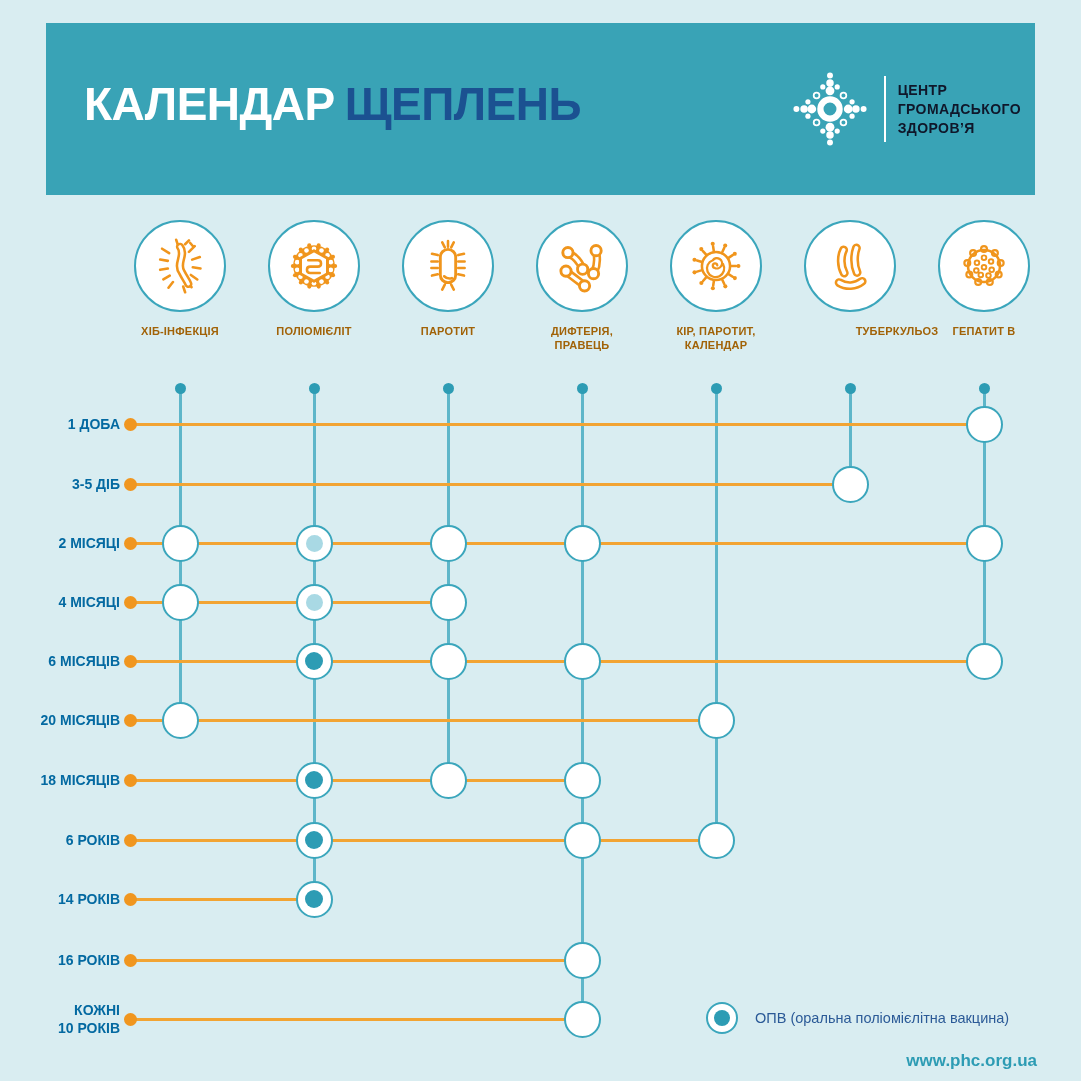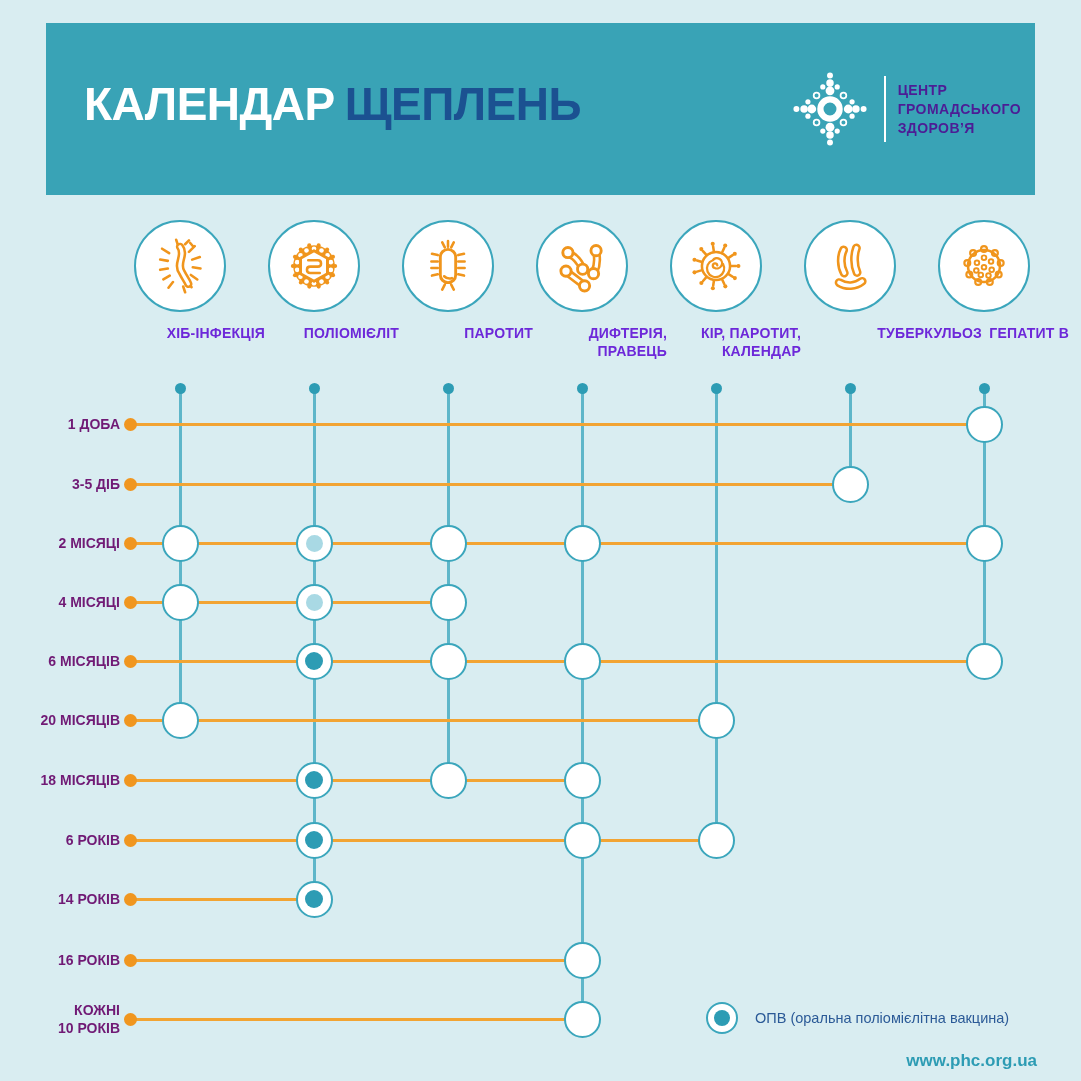--- a/index.html
+++ b/index.html
@@ -7,37 +7,37 @@
         font-family:"Liberation Sans","DejaVu Sans",sans-serif;}
 
   
   .banner{position:absolute;left:46px;top:23px;width:989px;height:172px;background:#39a3b6;}
   .title{position:absolute;left:38px;top:58px;font-size:46px;font-weight:bold;
          letter-spacing:-0.5px;color:#ffffff;white-space:nowrap;line-height:1;}
   .title .t2{color:#1b5191;margin-left:10px;}
   .logo{position:absolute;right:14px;top:0;height:172px;display:flex;align-items:center;}
   .logo-mark{width:96px;height:96px;}
   .logo-sep{width:2px;height:66px;background:#ffffff;margin:0 12px 0 6px;}
-  .logo-text{color:#4c1d95;font-weight:bold;font-size:14px;line-height:19px;
+  .logo-text{color:#0f172a;font-weight:bold;font-size:14px;line-height:19px;
              letter-spacing:0.4px;white-space:pre-line;}
 
   
   .icon-circle{position:absolute;width:92px;height:92px;border-radius:50%;
                background:#ffffff;border:2.5px solid #3ba6bc;box-sizing:border-box;
                display:flex;align-items:center;justify-content:center;}
-  .disease-label{position:absolute;width:170px;text-align:right;color:#6d28d9;
-                 font-weight:bold;font-size:14px;line-height:1.3;white-space:pre-line;
+  .disease-label{position:absolute;width:170px;text-align:center;color:#a16207;
+                 font-weight:bold;font-size:11px;line-height:1.3;white-space:pre-line;
                  letter-spacing:0.2px;}
 
   
   .vline{position:absolute;width:3px;background:#5eb6c9;}
   .topdot{position:absolute;width:11px;height:11px;border-radius:50%;background:#2d9cb4;}
   .hline{position:absolute;height:3px;background:#f2a433;}
   .agedot{position:absolute;width:13px;height:13px;border-radius:50%;background:#f0961f;}
-  .rowlabel{position:absolute;left:14px;width:106px;height:44px;color:#701a75;
+  .rowlabel{position:absolute;left:14px;width:106px;height:44px;color:#0369a1;
             font-size:14px;font-weight:bold;white-space:pre-line;line-height:1.3;
             display:flex;align-items:center;justify-content:flex-end;text-align:right;}
   .dose{position:absolute;width:37px;height:37px;border-radius:50%;background:#ffffff;
         border:2.5px solid #3ba6bc;box-sizing:border-box;
         display:flex;align-items:center;justify-content:center;}
   .dot-ipv{width:17px;height:17px;border-radius:50%;background:#a9d9e4;}
   .dot-opv{width:18px;height:18px;border-radius:50%;background:#2d9cb4;}
 
   
   .legend-item{position:absolute;display:flex;align-items:center;gap:17px;}

